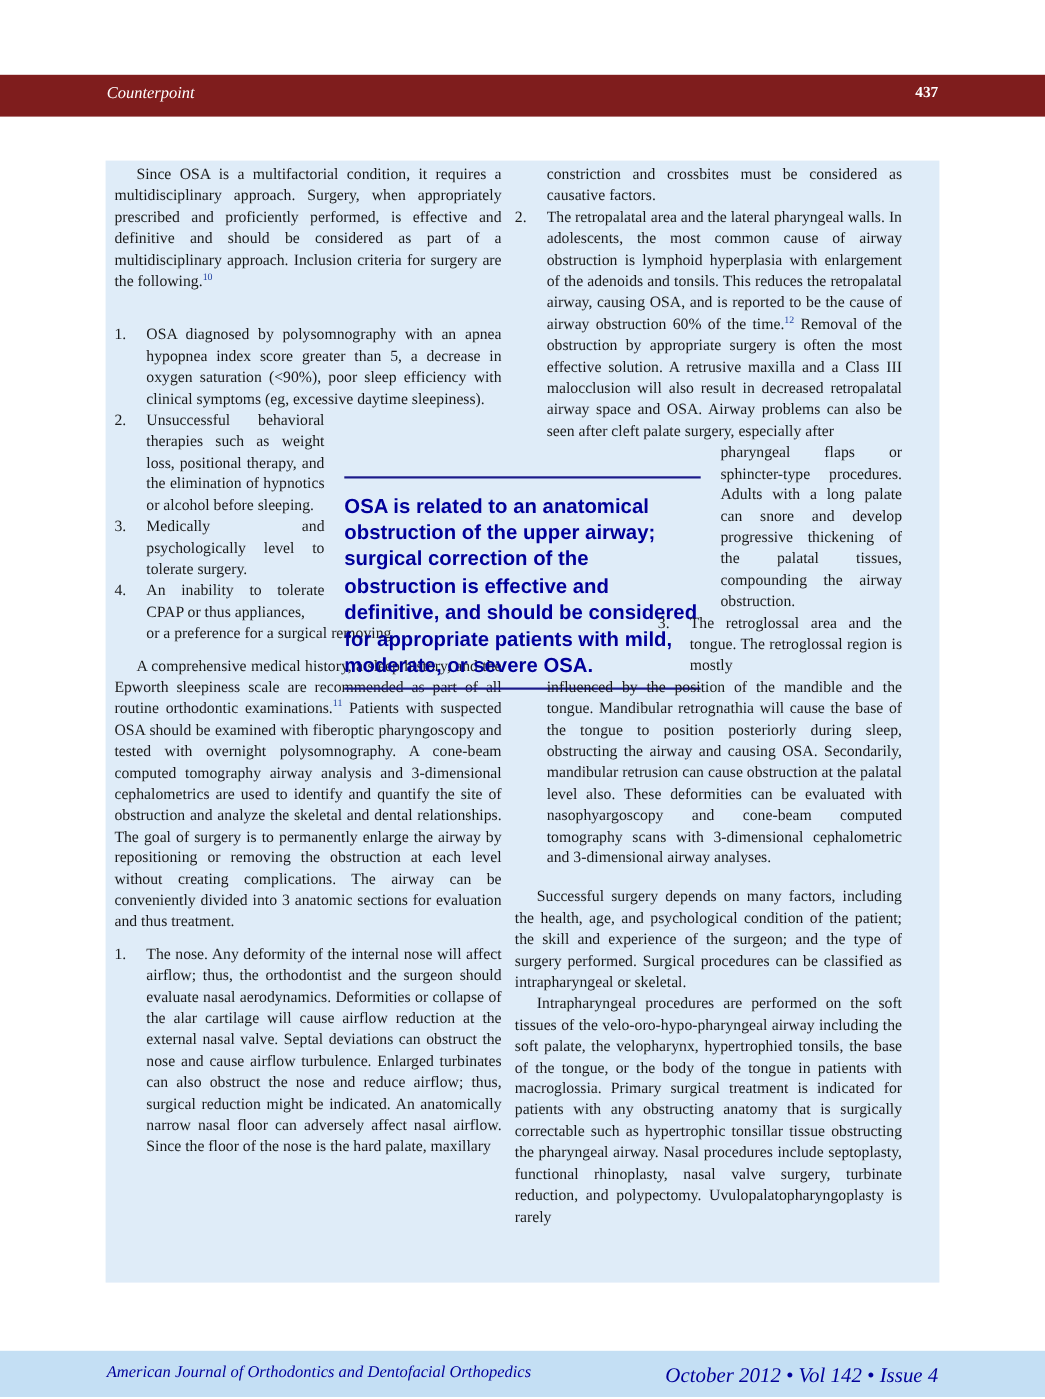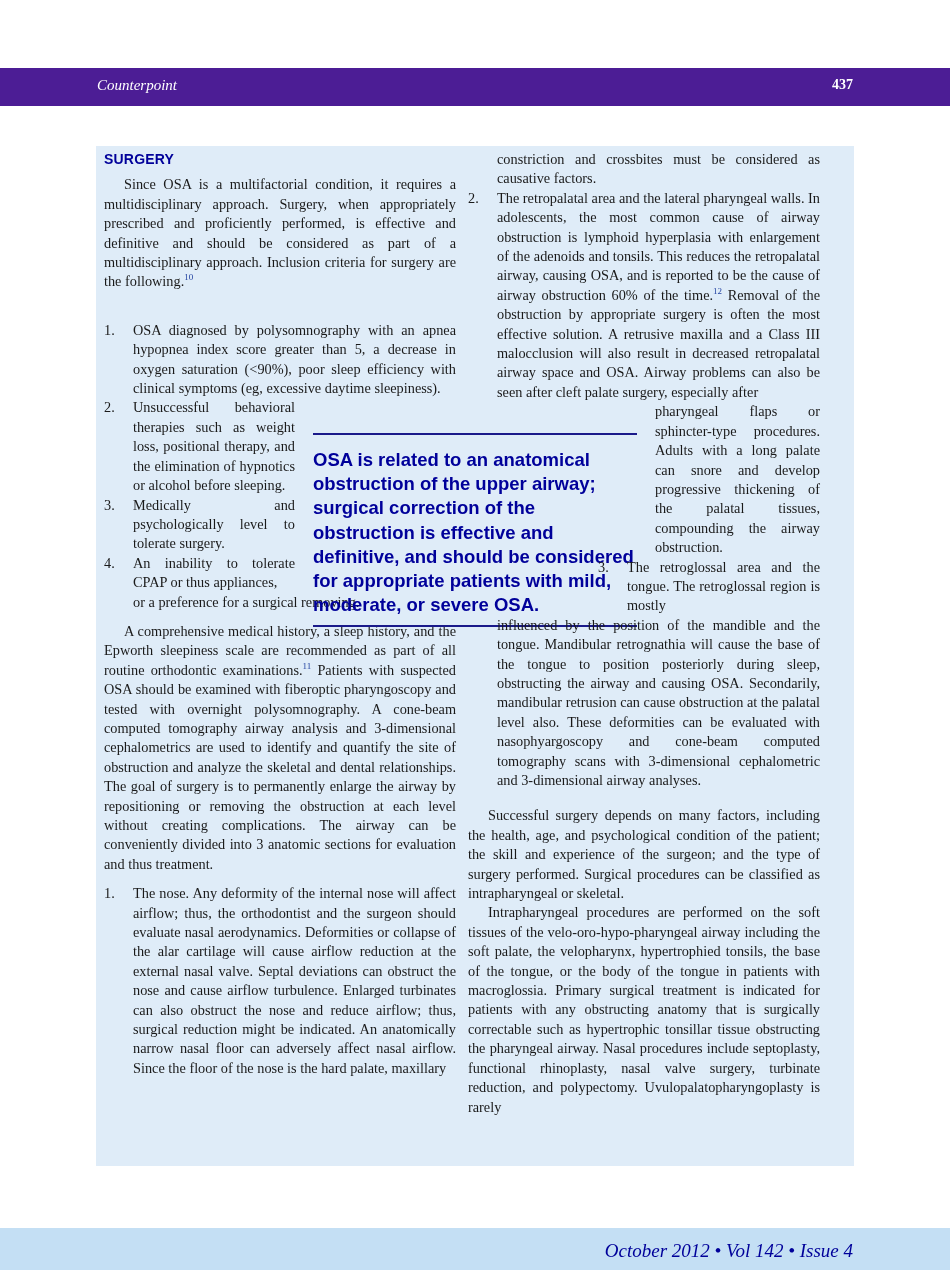--- a/index.html
+++ b/index.html
@@ -1,18 +1,18 @@
 <!DOCTYPE html>
 <html><head>
 <meta charset="utf-8">
 <style>
   html, body { margin:0; padding:0; }
   body { width:950px; height:1272px; background:#ffffff; position:relative; overflow:hidden;
          font-family:"Liberation Serif", serif; color:#1a1a1a; }
-  .header-bar { position:absolute; left:0; top:68px; width:950px; height:38px; background:#4c1d95; }
+  .header-bar { position:absolute; left:0; top:68px; width:950px; height:38px; background:#7f1d1d; }
   .header-left { position:absolute; left:97px; top:9px; color:#ffffff; font-style:italic; font-size:15px; font-family:"Liberation Serif", serif; }
   .header-right { position:absolute; right:97px; top:9px; color:#ffffff; font-weight:bold; font-size:14px; font-family:Liberation Serif, serif; }
 
   .content-box { position:absolute; left:96px; top:146px; width:758px; height:1020px; background:#dfecf8; }
 
   .col { position:absolute; font-size:14.3px; line-height:19.4px; text-align:justify; }
   .col-left { left:104px; top:150px; width:352px; }
   .col-right { left:468px; top:150px; width:352px; }
 
   .section-heading { font-family:"Liberation Sans", sans-serif; font-weight:bold; color:#00009a; font-size:14px; margin:0 0 6px 0; letter-spacing:0.2px; }
@@ -46,21 +46,20 @@
 <body>
 
 <div class="header-bar">
   <span class="header-left">Counterpoint</span>
   <span class="header-right">437</span>
 </div>
 
 <div class="content-box"></div>
 
 <div class="col col-left">
-  <h2 class="section-heading">SURGERY</h2>
   <p class="indent"><span>Since OSA is a multifactorial condition, it requires a multidisciplinary approach. Surgery, when appropriately prescribed and proficiently performed, is effective and definitive and should be considered as part of a multidisciplinary approach. Inclusion criteria for surgery are the following.</span><sup>10</sup></p>
   <div class="gap"></div>
   <ol>
     <li><span class="num">1.</span><span>OSA diagnosed by polysomnography with an apnea hypopnea index score greater than 5, a decrease in oxygen saturation (&lt;90%), poor sleep efficiency with clinical symptoms (eg, excessive daytime sleepiness).</span></li>
     <li class="narrow-li">
         <div class="narrow" style="padding-left:0;">
           <span class="num">2.</span>
           <span style="display:block;width:162px;">Unsuccessful behavioral therapies such as weight loss, positional therapy, and the elimination of hypnotics or alcohol before sleeping.</span>
         </div>
       </li>
@@ -103,14 +102,15 @@
       </div>
       <span style="display:block;padding-left:29px;">influenced by the position of the mandible and the tongue. Mandibular retrognathia will cause the base of the tongue to position posteriorly during sleep, obstructing the airway and causing OSA. Secondarily, mandibular retrusion can cause obstruction at the palatal level also. These deformities can be evaluated with nasophyargoscopy and cone-beam computed tomography scans with 3-dimensional cephalometric and 3-dimensional airway analyses.</span>
     </li>
   </ol>
   <div class="gap-small" style="height:16px;"></div>
   <p class="indent">Successful surgery depends on many factors, including the health, age, and psychological condition of the patient; the skill and experience of the surgeon; and the type of surgery performed. Surgical procedures can be classified as intrapharyngeal or skeletal.</p>
   <p class="indent">Intrapharyngeal procedures are performed on the soft tissues of the velo-oro-hypo-pharyngeal airway including the soft palate, the velopharynx, hypertrophied tonsils, the base of the tongue, or the body of the tongue in patients with macroglossia. Primary surgical treatment is indicated for patients with any obstructing anatomy that is surgically correctable such as hypertrophic tonsillar tissue obstructing the pharyngeal airway. Nasal procedures include septoplasty, functional rhinoplasty, nasal valve surgery, turbinate reduction, and polypectomy. Uvulopalatopharyngoplasty is rarely</p>
 </div>
 
 <div class="footer-bar">
+  <span class="footer-left">American Journal of Orthodontics and Dentofacial Orthopedics</span>
   <span class="footer-right">October 2012 • Vol 142 • Issue 4</span>
 </div>
 
 </body></html>

